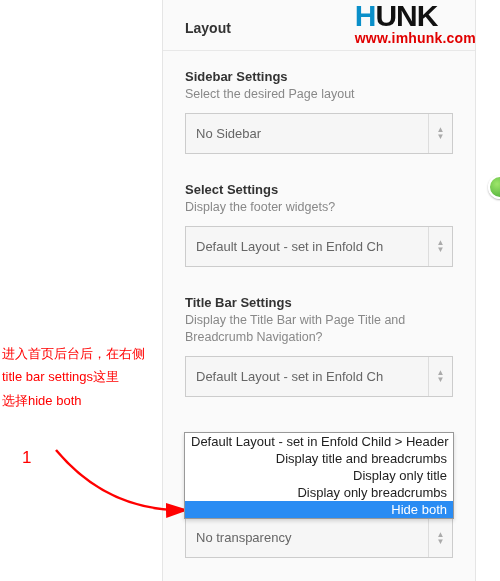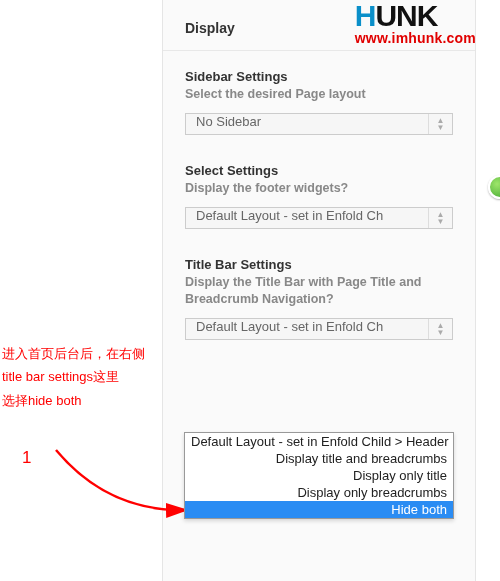--- a/index.html
+++ b/index.html
@@ -35,29 +35,29 @@
     font-size: 13px;
     font-weight: 700;
     color: #333;
     margin-bottom: 2px;
   }
   .section-desc {
     font-size: 12.5px;
     color: #888;
     margin-bottom: 10px;
     line-height: 1.35;
-    font-weight: bold;
   }
   .select-wrap {
     position: relative;
     width: 100%;
     border: 1px solid #ccc;
     background: #f6f6f6;
-    height: 22px;
+    height: 41px;
     display: flex;
+    align-items: center;
   }
   .select-value {
     flex: 1;
     padding: 0 10px;
     font-size: 13px;
     color: #666;
     white-space: nowrap;
     overflow: hidden;
   }
   .select-arrows {
@@ -156,21 +156,21 @@
     font-size:12.5px;
     color:#888;
     padding: 82px 22px 8px 22px;
     line-height:1.35;
   }
 </style>
 </head>
 <body>
 
 <div class="panel">
-  <div class="panel-title">Display</div>
+  <div class="panel-title">Layout</div>
 
   <div class="section">
     <div class="section-title">Sidebar Settings</div>
     <div class="section-desc">Select the desired Page layout</div>
     <div class="select-wrap">
       <div class="select-value">No Sidebar</div>
       <div class="select-arrows">▲<br>▼</div>
     </div>
   </div>
 

